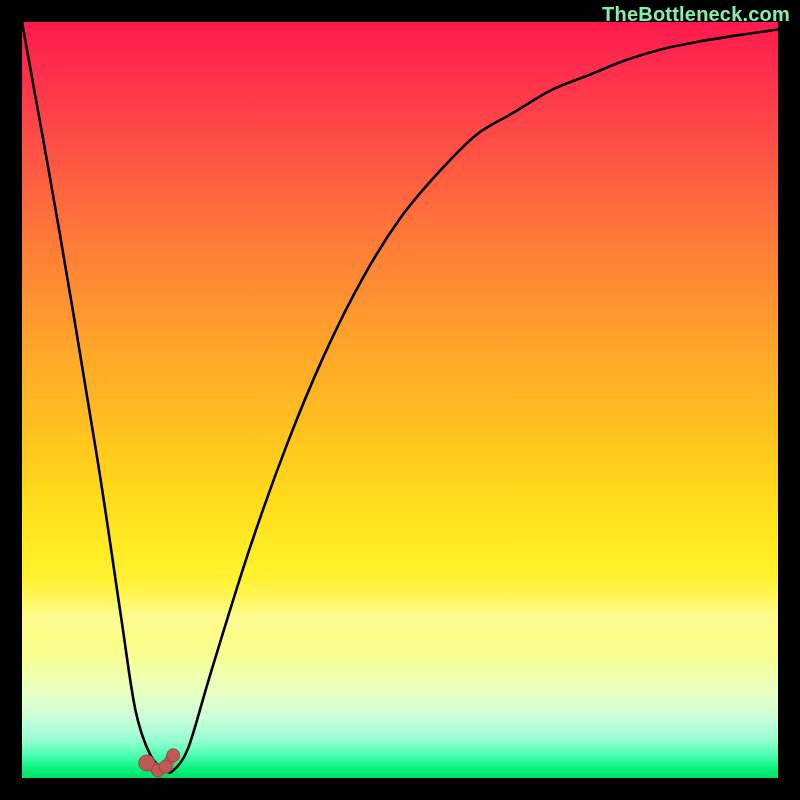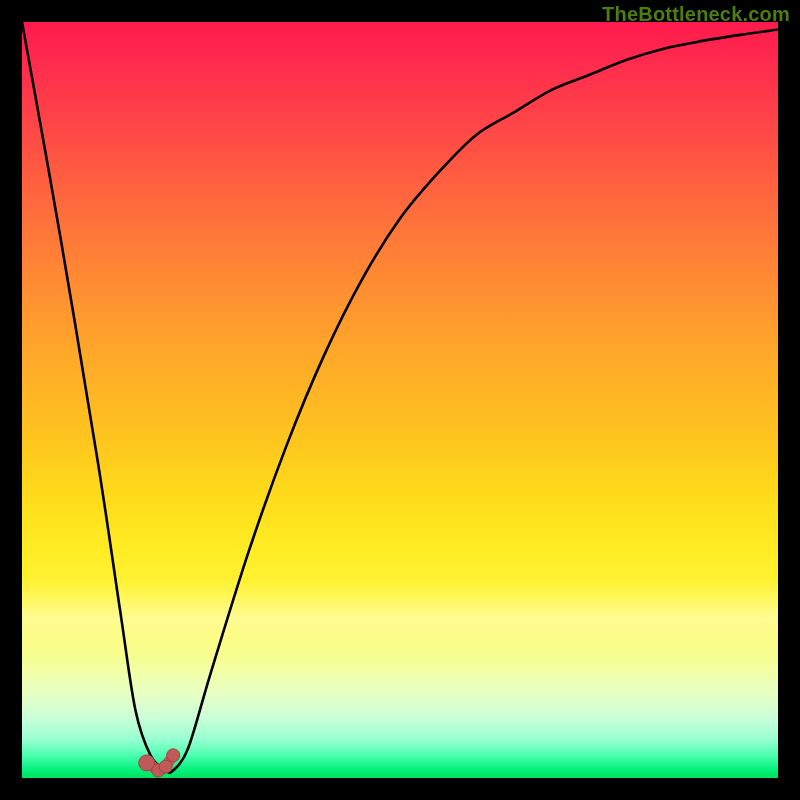--- a/index.html
+++ b/index.html
@@ -69,21 +69,21 @@
     width: 756px;
     height: 756px;
   }
   .watermark {
     position: absolute;
     top: 3px;
     right: 10px;
     font-family: Arial, Helvetica, sans-serif;
     font-size: 20px;
     font-weight: 600;
-    color: #4d7c0f;
+    color: #86efac;
     letter-spacing: 0.2px;
     user-select: none;
   }
 </style>
 </head>
 <body>
 
 <div class="frame">
   <div class="watermark">TheBottleneck.com</div>
 

